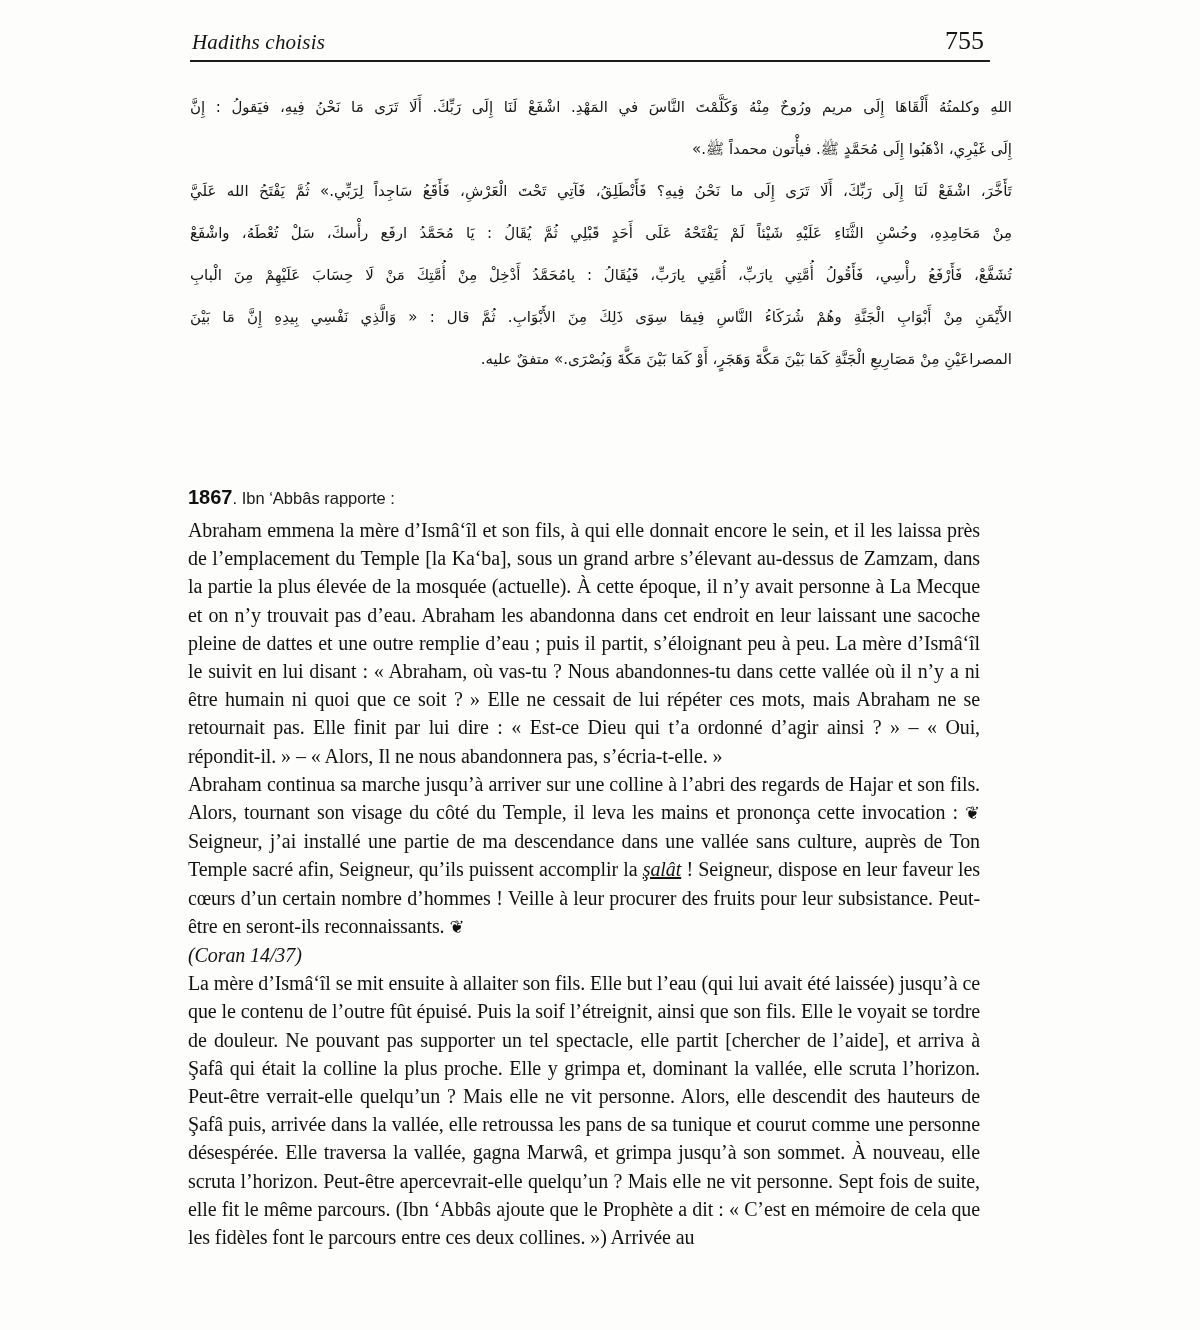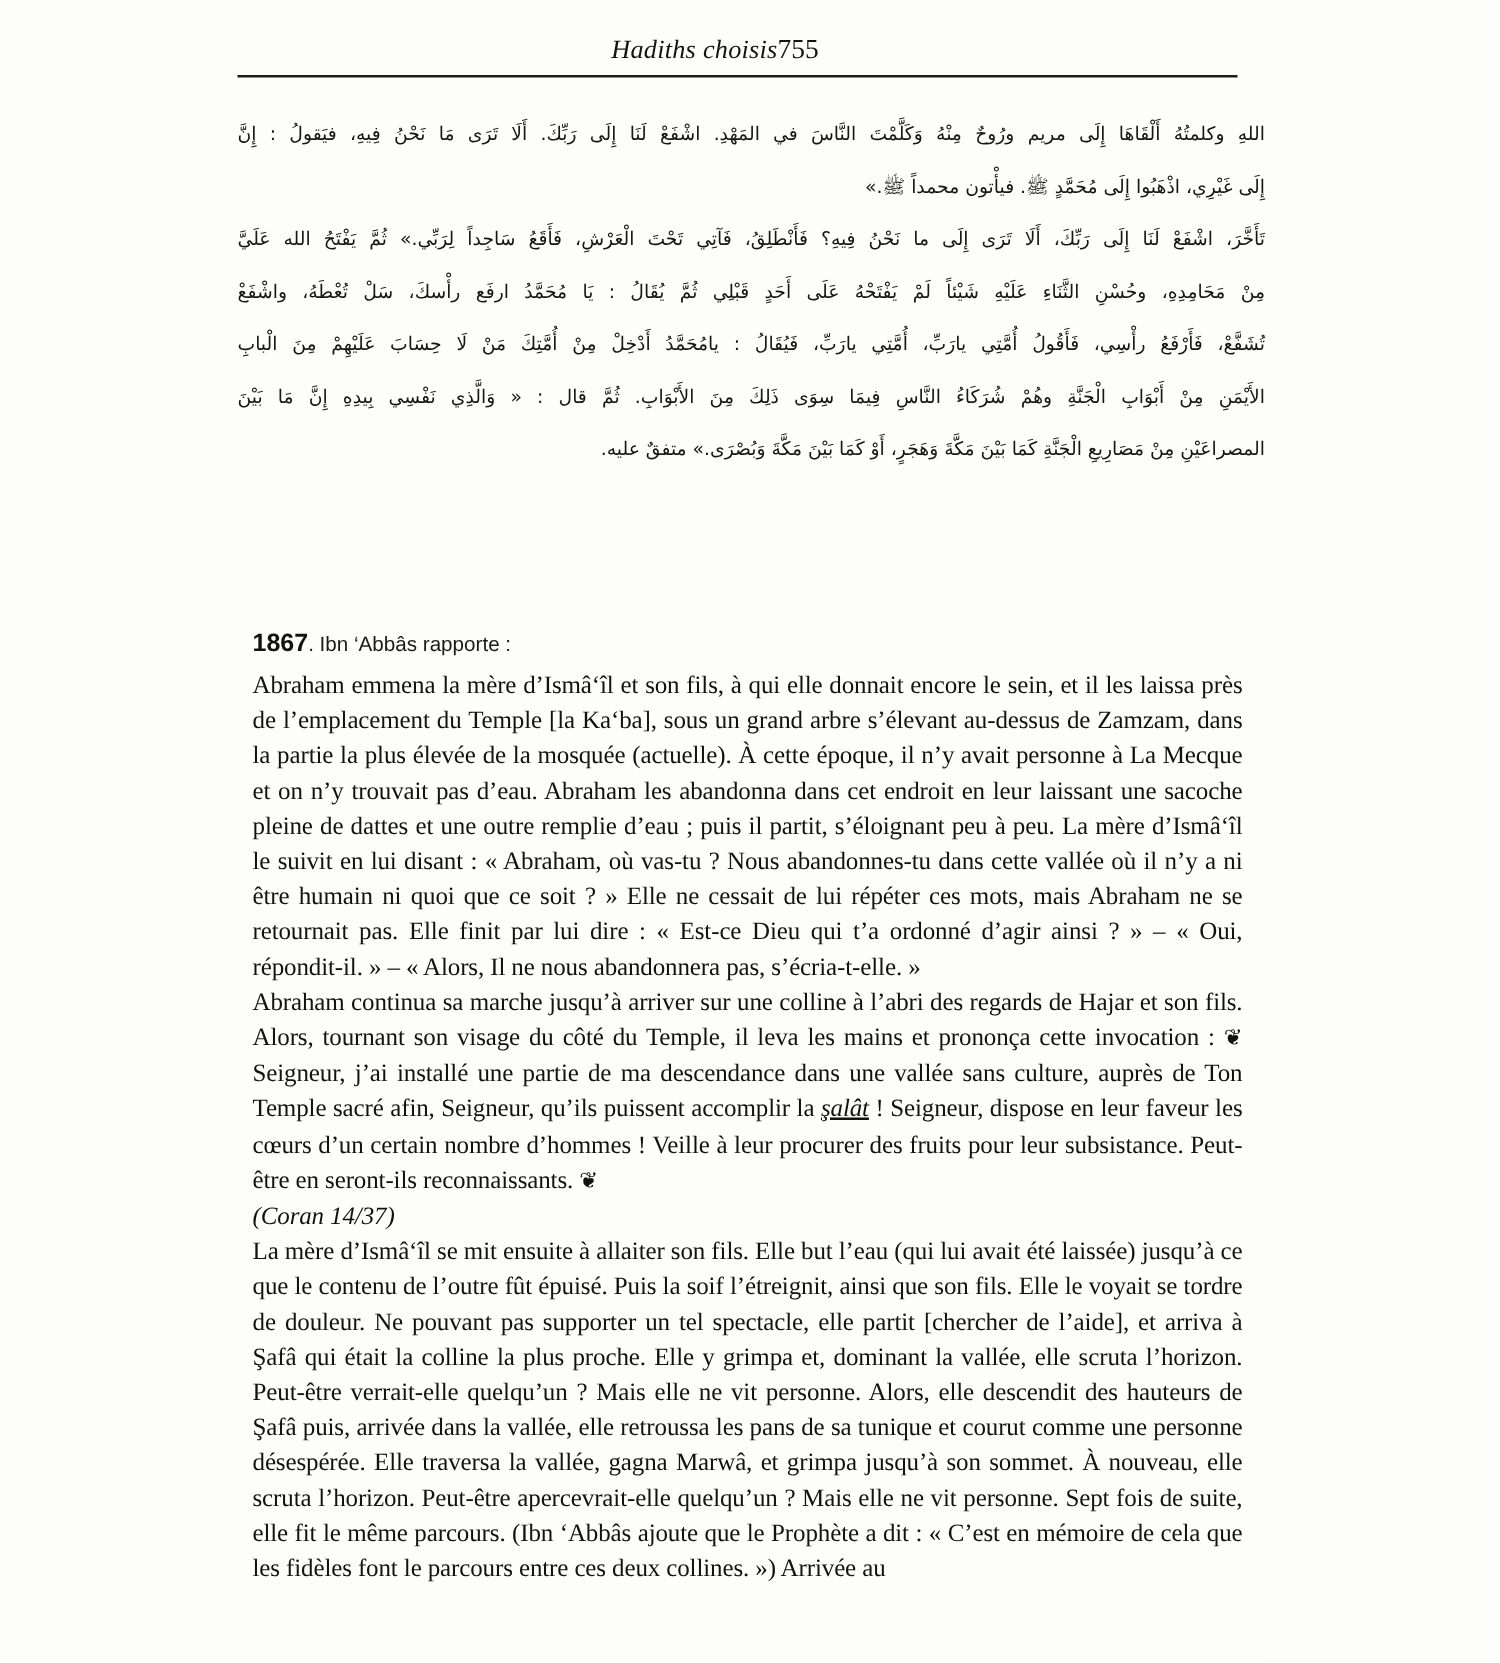--- a/index.html
+++ b/index.html
@@ -11,25 +11,25 @@
   .page {
     position: relative;
     width: 1200px; height: 1330px;
     background: #fdfdfc;
     color: #141414;
     overflow: hidden;
   }
 
   
   .running-head {
-    position: absolute; left: 176px; top: 26px; width: 792px;
-    display: flex; justify-content: center; align-items: baseline;
+    position: absolute; left: 192px; top: 26px; width: 792px;
+    display: flex; justify-content: space-between; align-items: baseline;
   }
   .head-title { font-style: italic; font-size: 21px; letter-spacing: 0.2px; }
-  .head-page  { font-size: 22px; }
+  .head-page  { font-size: 26px; }
   .head-rule  {
     position: absolute; left: 190px; top: 60px; width: 800px;
     border-top: 2px solid #1c1c1c; height: 0;
   }
 
   
   .arabic-block {
     position: absolute; left: 190px; top: 86px; width: 822px;
     direction: rtl; unicode-bidi: embed;
     font-family: "DejaVu Sans", sans-serif;
@@ -38,26 +38,25 @@
   .ar-line {
     line-height: 42px;
     text-align: justify; text-align-last: justify;
     text-justify: inter-word;
   }
   .ar-line.par-end { text-align: left; text-align-last: right; }
   .ar-line.new-par { margin-top: 8px; }
 
   
   .french-block {
-    position: absolute; left: 202px; top: 484px; width: 792px;
+    position: absolute; left: 188px; top: 484px; width: 792px;
     font-size: 20px; line-height: 28.2px;
     letter-spacing: -0.1px;
     text-align: justify;
     color: #121212;
-    margin-top: 18px;
   }
   .hadith-head {
     font-family: "Liberation Sans", "DejaVu Sans", sans-serif;
     text-align: left; line-height: 26px; margin-bottom: 5px;
     letter-spacing: 0;
   }
   .hadith-num { font-weight: bold; font-size: 20px; }
   .hadith-narr { font-size: 16.5px; color: #1b1b1b; }
   p.par { margin: 0; padding: 0; }
   .coran-ref { text-align: left; font-style: italic; }

